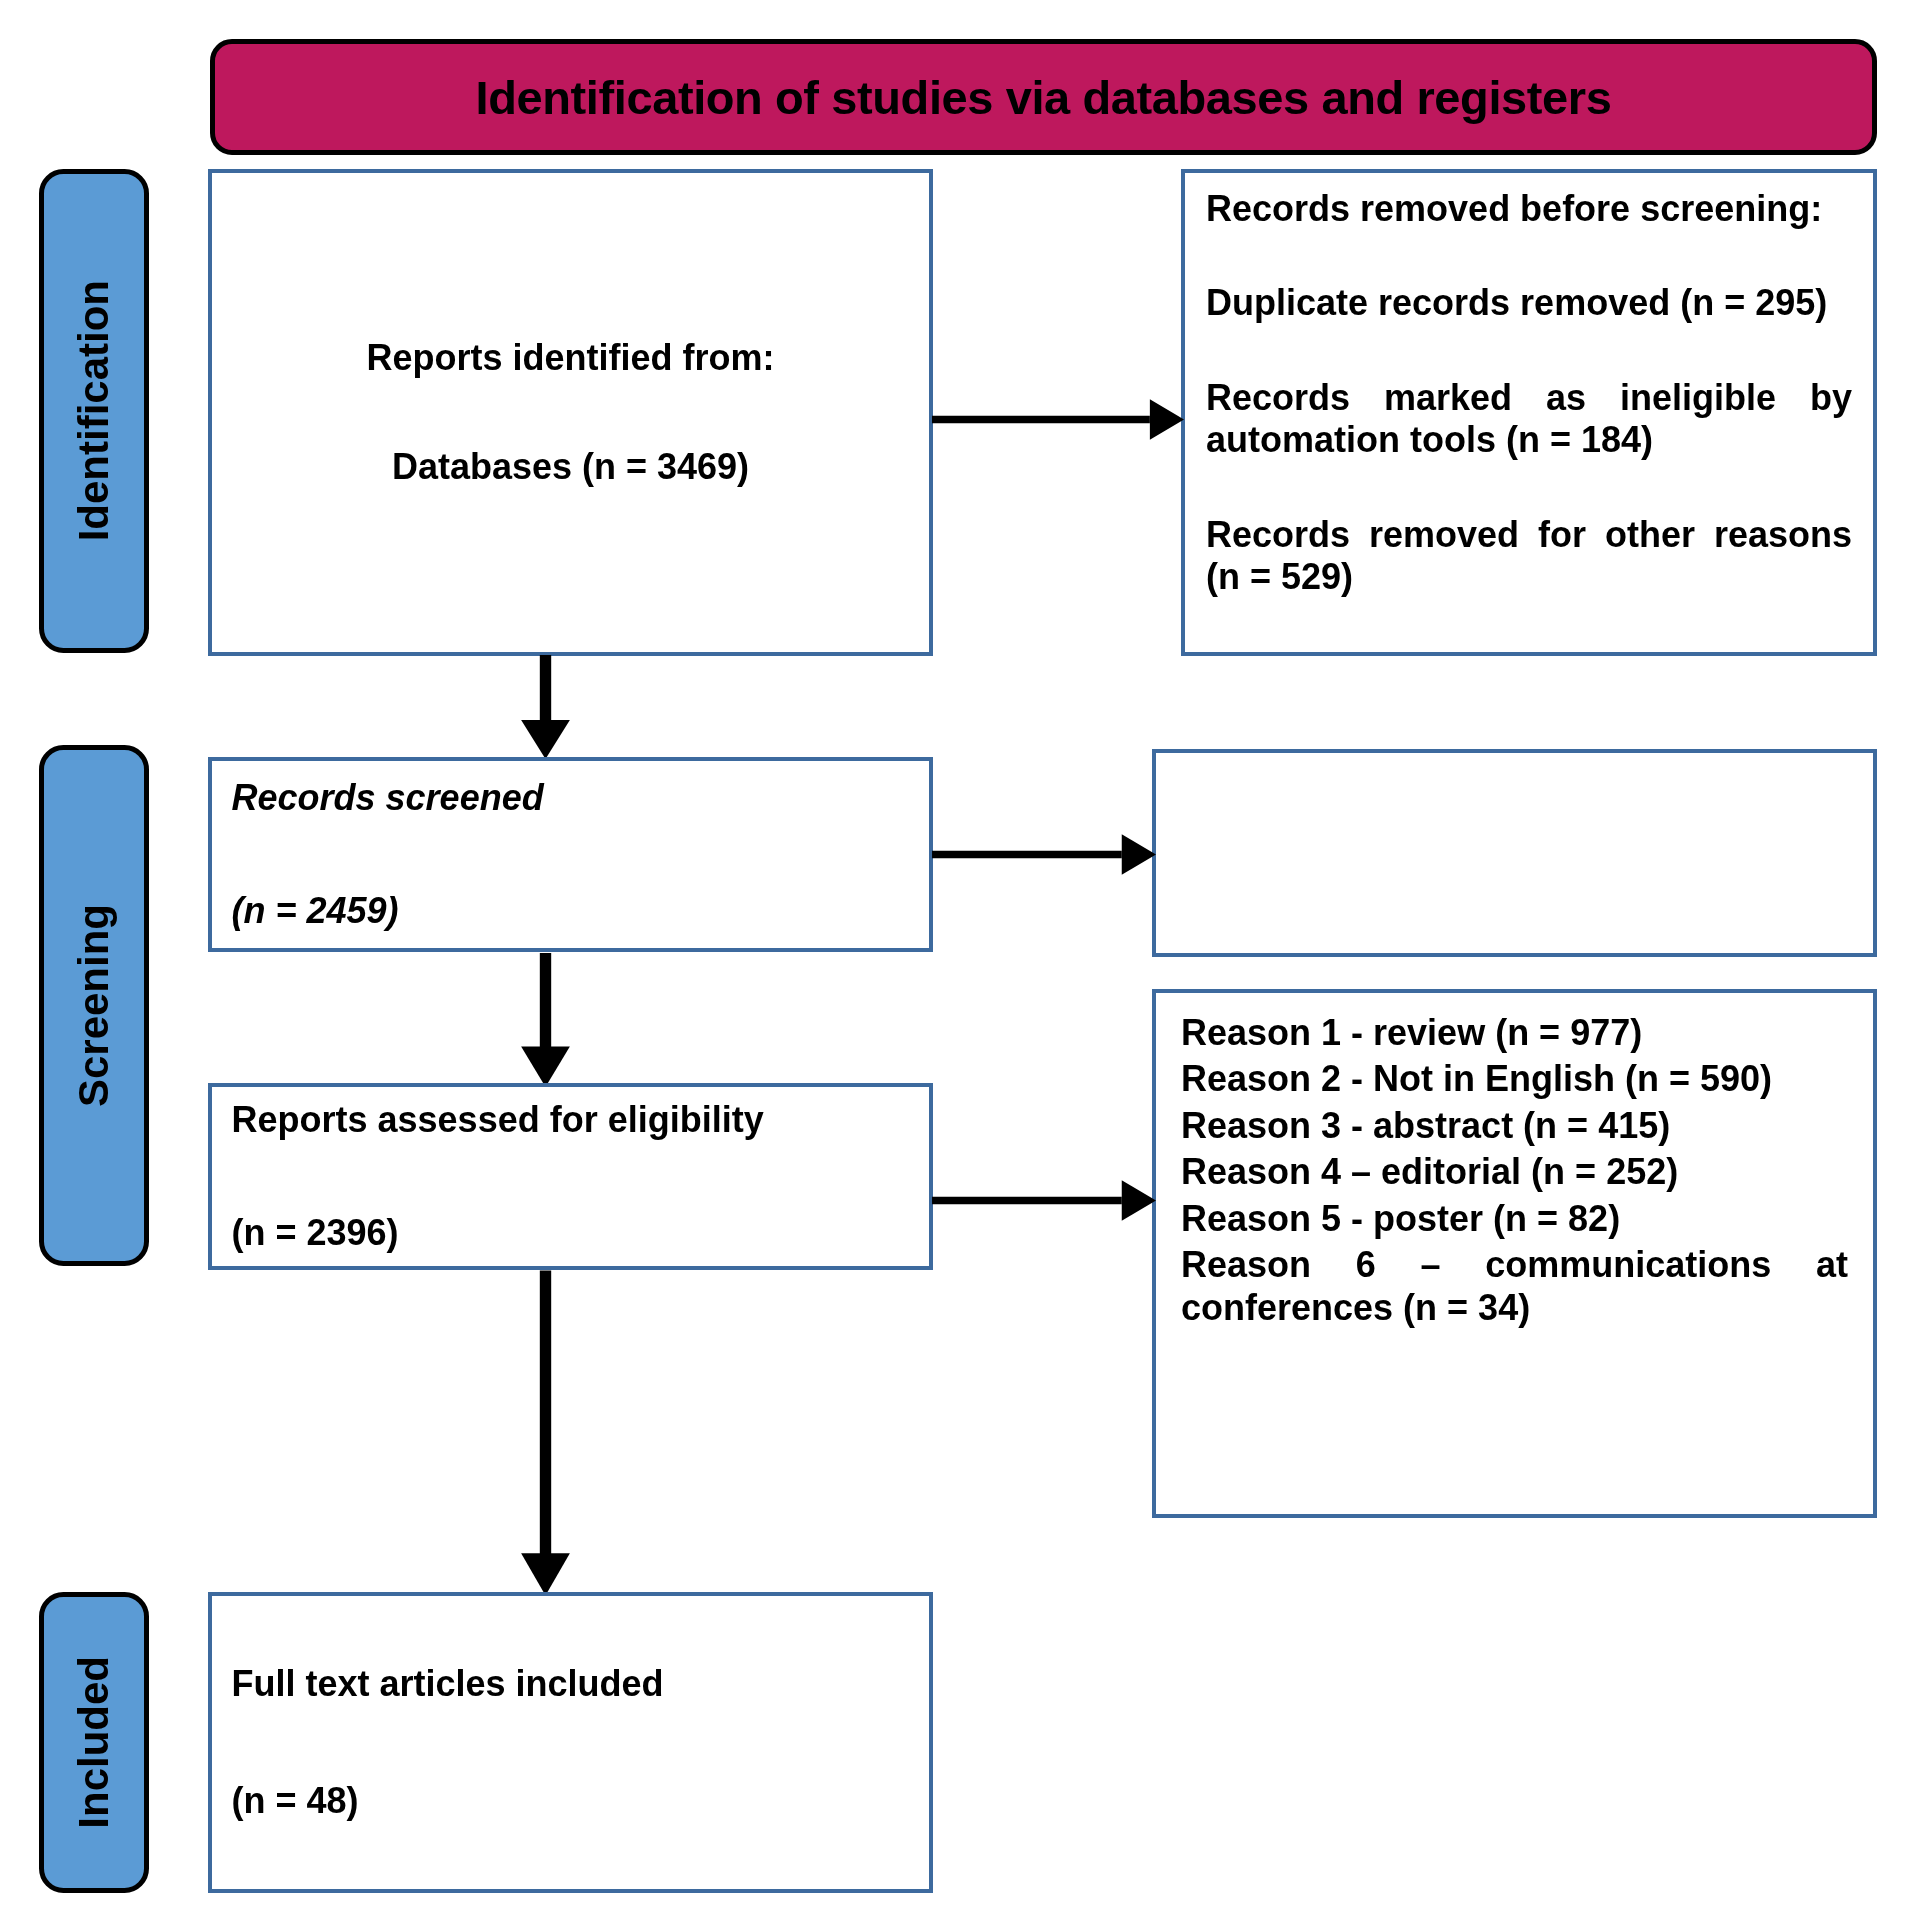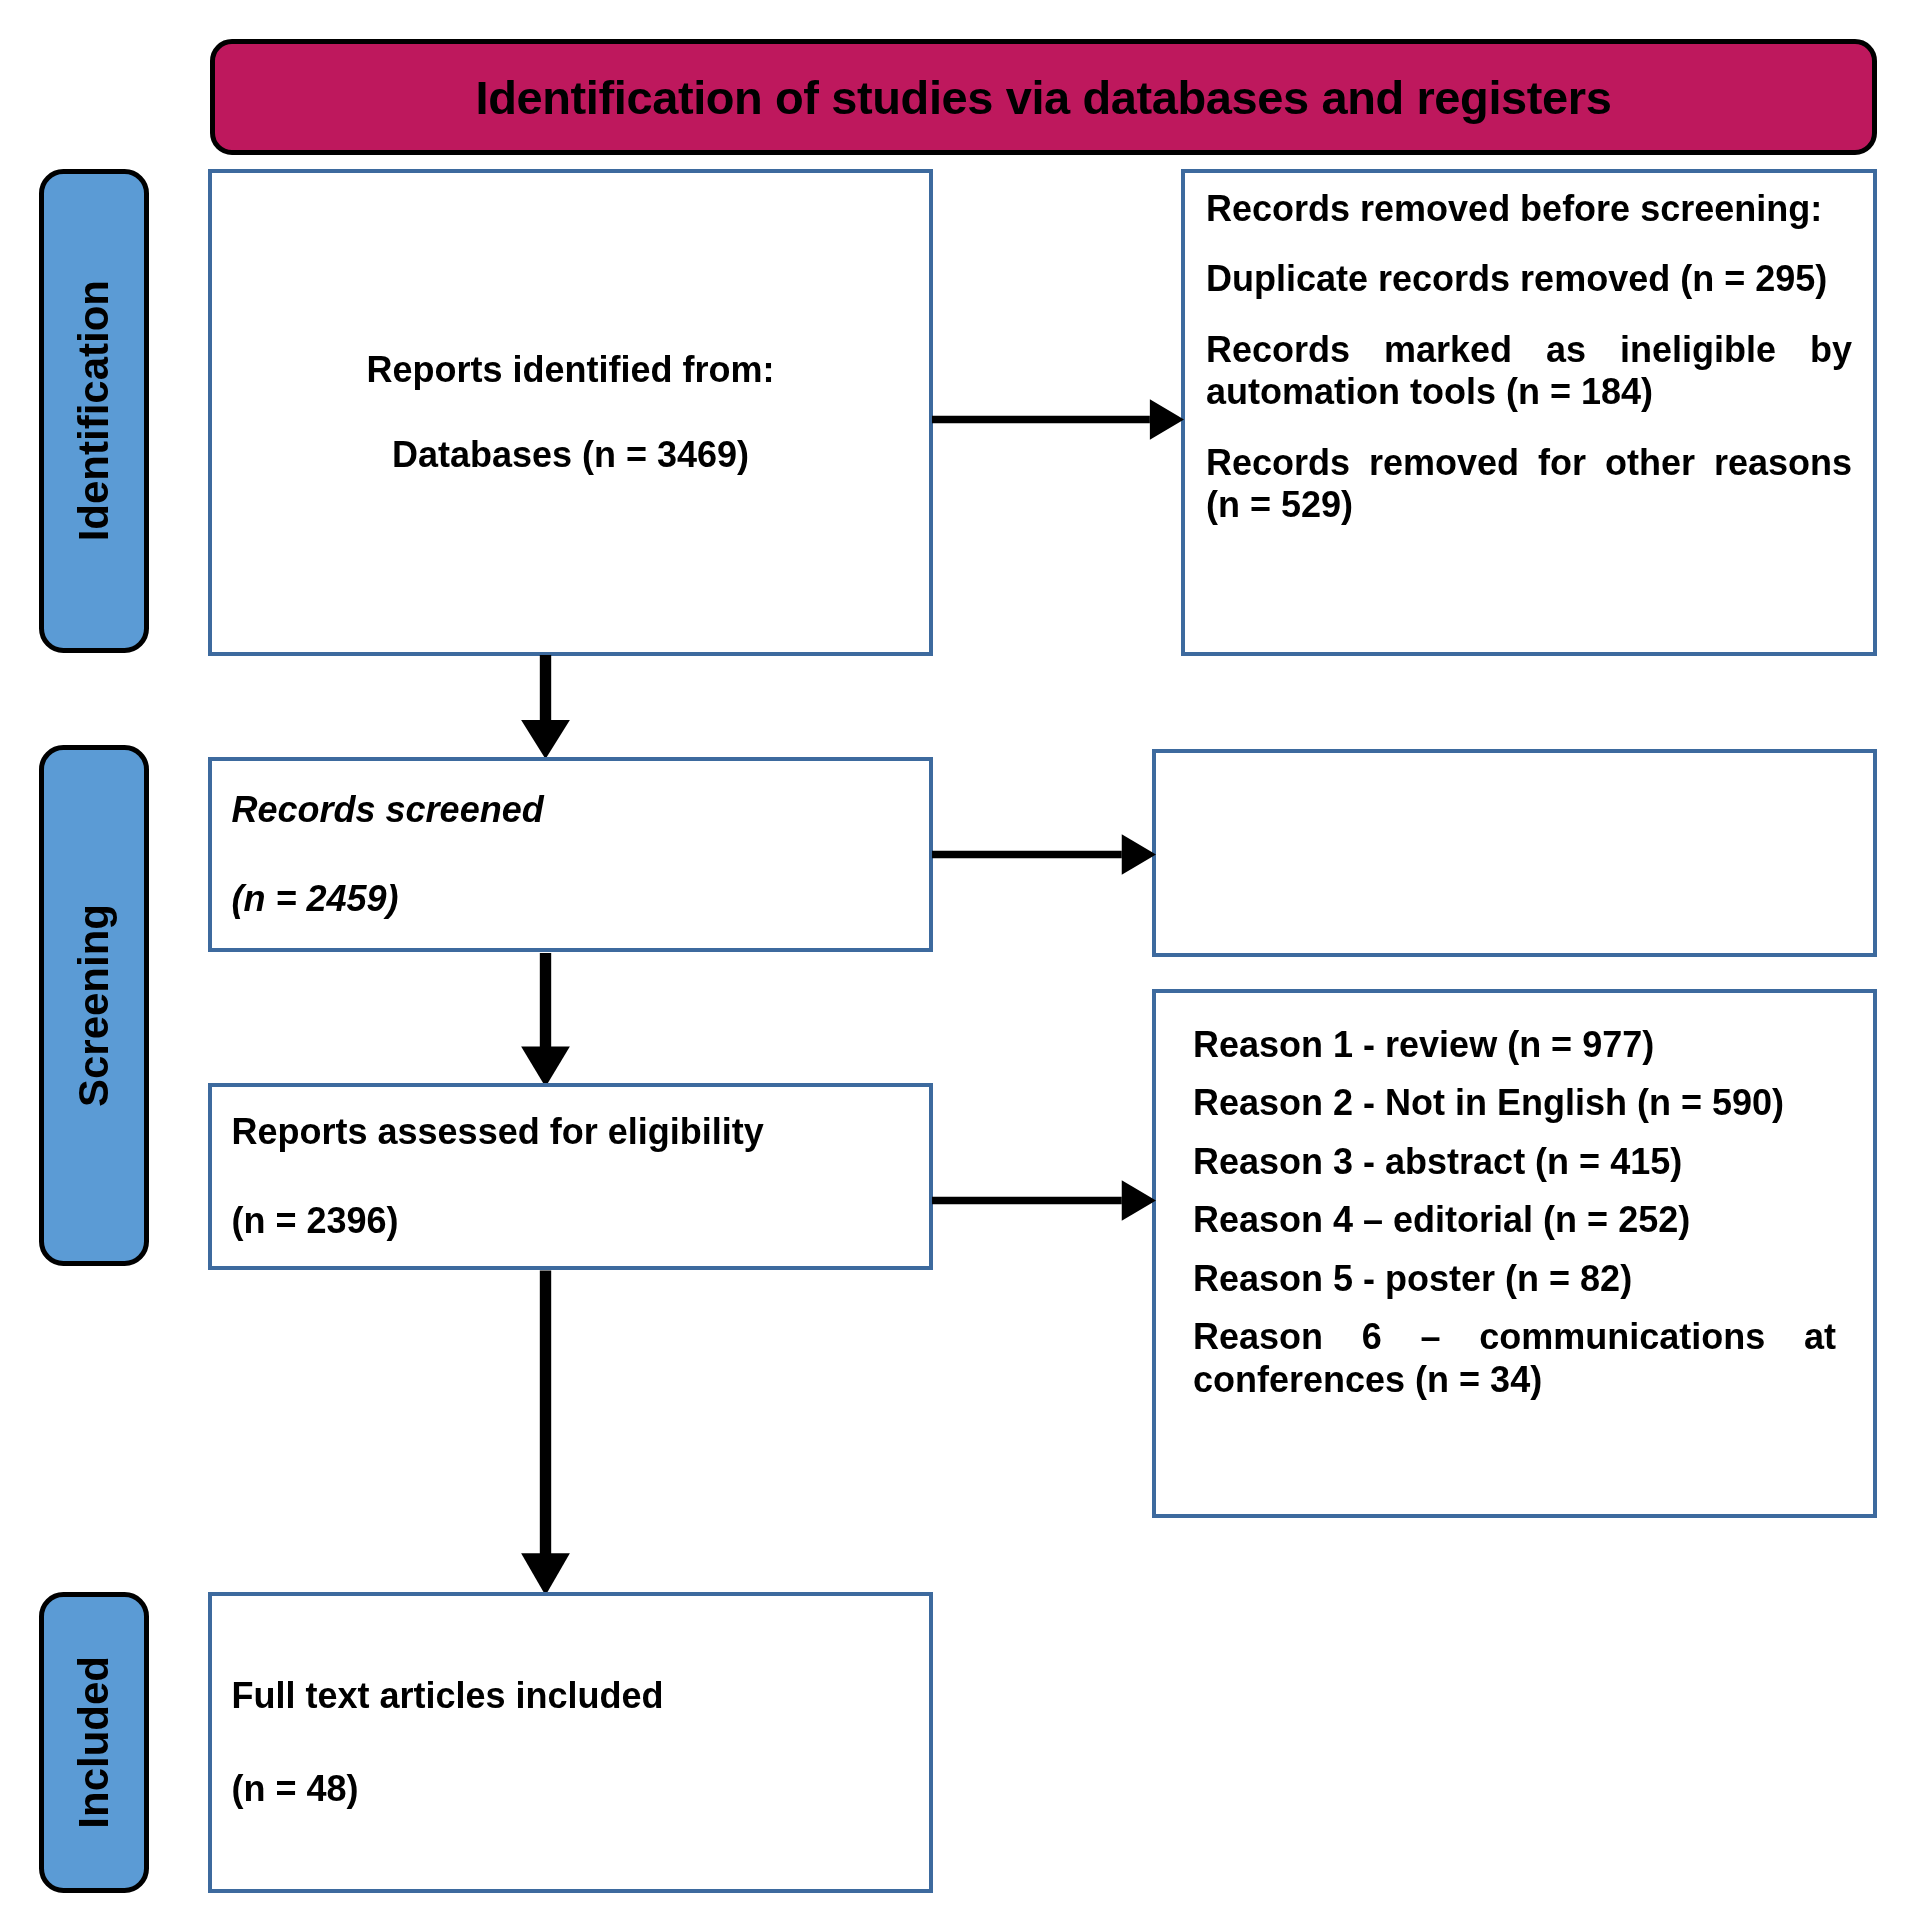--- a/index.html
+++ b/index.html
@@ -72,20 +72,21 @@
     border: 4.9px solid #3D6A9E;
     box-sizing: border-box;
   }
   .flow-box .box-inner {
     width: 100%;
     height: 100%;
     display: flex;
     flex-direction: column;
     justify-content: center;
     box-sizing: border-box;
+    gap: 24px;
   }
   .flow-box p {
     margin: 0;
     font-size: 36px;
     font-weight: bold;
     color: #000000;
     line-height: 1.18;
   }
 
   
@@ -110,21 +111,21 @@
 
   #box-identified p.line-gap { margin-top: 42px; }
   #box-screened  p.line-gap  { margin-top: 46px; }
   #box-assessed  p.line-gap  { margin-top: 46px; }
   #box-included  p.line-gap  { margin-top: 50px; }
 
   #box-removed p { margin-bottom: 28px; }
   #box-removed p:last-child { margin-bottom: 0; }
 
   #box-excluded .excl-head { margin-bottom: 64px; }
-  #box-excluded .reason-list p { margin: 16px; }
+  #box-excluded .reason-list p { margin: 4px; }
 
   
   .arrow { position: absolute; }
   .arrow svg { display: block; }
 </style>
 </head>
 <body>
 
 <div id="canvas">
 

